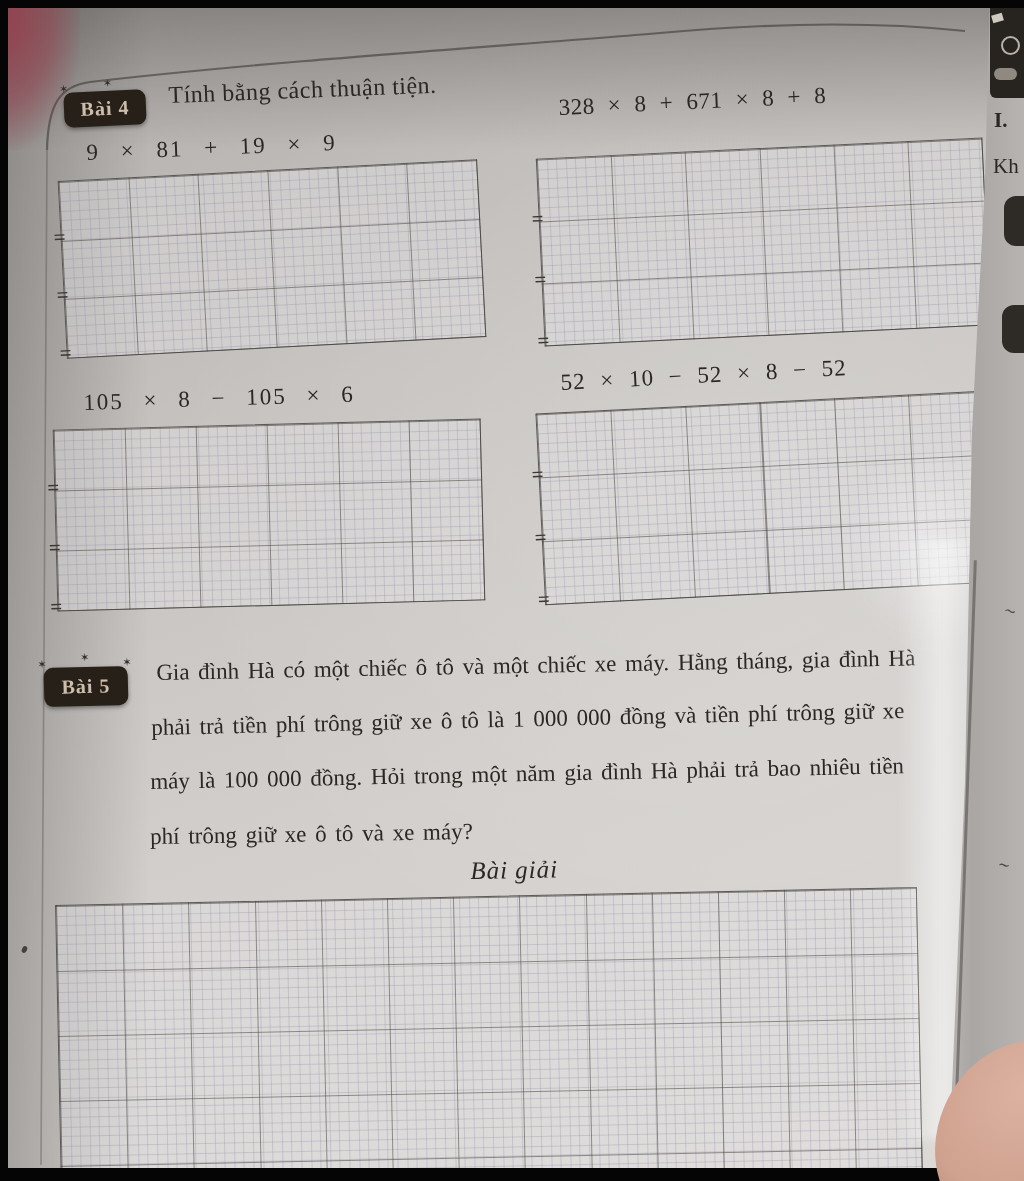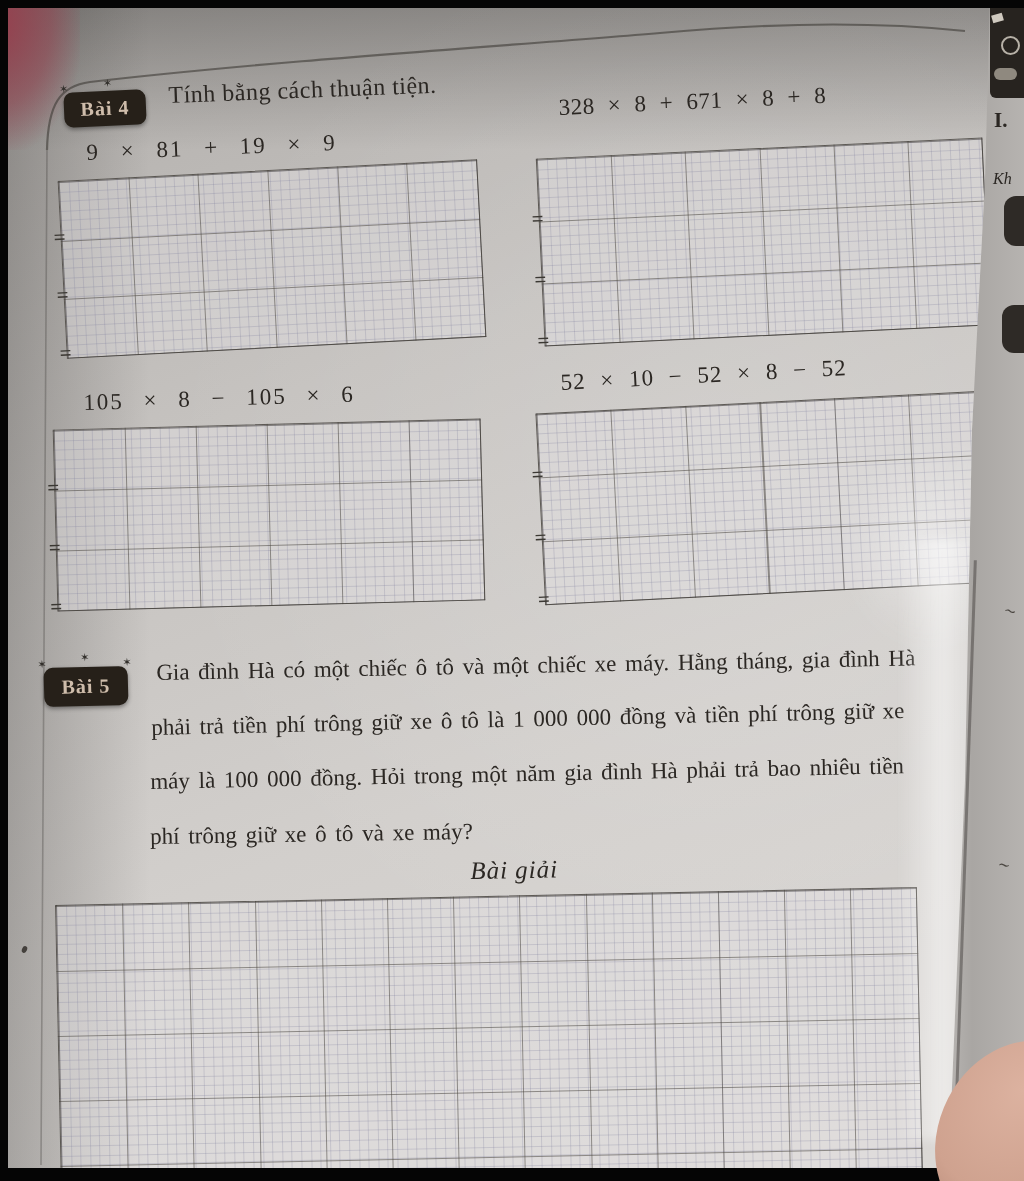--- a/index.html
+++ b/index.html
@@ -8,21 +8,21 @@
   .abs{position:absolute;}
   
   .right-page{left:930px;top:0;width:94px;height:1181px;
     background:linear-gradient(to right,#c2bfbc,#a9a6a3 45%,#b6b3b0);z-index:1;}
   .next-illu{left:990px;top:4px;width:34px;height:94px;background:#27231f;
     border-radius:0 0 0 6px;z-index:2;}
   .illu-ring{left:11px;top:32px;width:15px;height:15px;border:2px solid #b7b1a7;border-radius:50%;}
   .illu-chip{left:2px;top:10px;width:11px;height:8px;background:#cfc9bf;transform:rotate(-16deg);}
   .illu-blob{left:4px;top:64px;width:23px;height:12px;background:#8f897f;border-radius:6px;}
   .next-numeral{left:994px;top:108px;font-weight:700;font-size:21px;color:#1d1b19;z-index:2;white-space:nowrap;}
-  .next-partial{left:993px;top:170px;font-style:italic;font-size:16px;color:#2f2c29;z-index:2;white-space:nowrap;}
+  .next-partial{left:993px;top:154px;font-size:21px;color:#2f2c29;z-index:2;white-space:nowrap;}
   .next-blob{background:#2e2a26;border-radius:12px 0 0 12px;z-index:2;}
   .page-edge-line{left:963px;top:560px;width:3px;height:621px;background:rgba(58,54,50,.45);
     transform:rotate(2deg);z-index:2;}
   .tiny-mark{font-size:15px;color:#4a4641;z-index:2;}
   
   .main-page{left:0;top:0;width:1024px;height:1181px;z-index:3;
     clip-path:polygon(8px 8px,990px 0px,985px 180px,972px 430px,965px 780px,948px 1181px,8px 1181px);
     background:
       radial-gradient(ellipse at 70% 40%,rgba(255,255,255,.15),rgba(255,255,255,0) 55%),
       linear-gradient(160deg,#b1aeab 0%,#c5c2bf 32%,#d2cfcc 62%,#dcd9d6 100%);}

